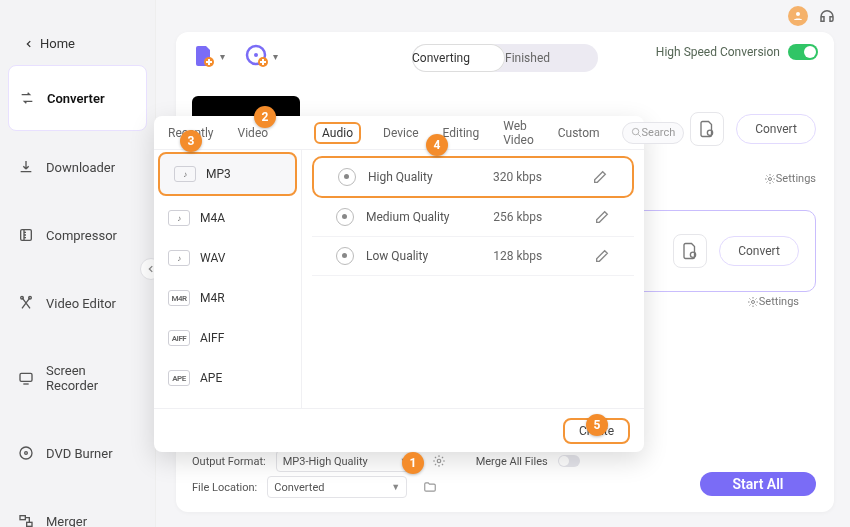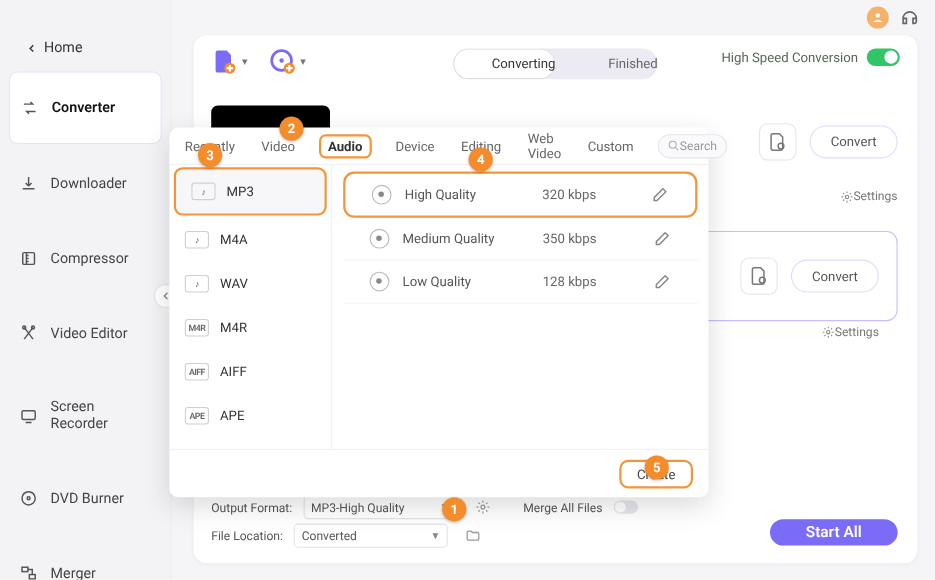--- a/index.html
+++ b/index.html
@@ -29,21 +29,21 @@
   
   .main { position:absolute; left:176px; top:32px; width:658px; height:480px; background:#fff; border-radius:12px; box-shadow:0 1px 4px rgba(0,0,0,.04); }
 
   
   .toolbar { position:absolute; top:12px; left:16px; display:flex; gap:20px; }
   .tb-btn { display:flex; align-items:center; gap:4px; }
   .tb-icon { width:24px; height:24px; }
   .tb-caret { font-size:10px; color:#777; }
 
   .segmented { position:absolute; top:12px; left:236px; width:186px; height:28px; background:#eceaf2; border-radius:14px; display:flex; font-size:12px; color:#666; }
-  .seg { flex:1; display:flex; align-items:center; justify-content:flex-end; border-radius:14px; }
+  .seg { flex:1; display:flex; align-items:center; justify-content:flex-start; border-radius:14px; }
   .seg.active { background:#fff; color:#333; box-shadow:0 0 0 1px #ddd inset; }
 
   .hsc { position:absolute; top:12px; right:16px; display:flex; align-items:center; gap:8px; font-size:12px; color:#565; }
   .toggle { width:30px; height:16px; border-radius:10px; background:#30c566; position:relative; }
   .toggle::after { content:""; position:absolute; right:2px; top:2px; width:12px; height:12px; border-radius:50%; background:#fff; }
 
   
   .file-row { position:absolute; left:16px; width:624px; height:82px; display:flex; align-items:center; }
   .file-row.r1 { top:56px; }
   .file-row.r2 { top:178px; border:1px solid #c9bdfd; border-radius:10px; padding:0 16px; }
@@ -63,21 +63,21 @@
   .sel .car { font-size:9px; color:#888; }
   .merge-toggle { width:22px; height:12px; border-radius:8px; background:#e4e4ea; position:relative; }
   .merge-toggle::after { content:""; position:absolute; left:1px; top:1px; width:10px; height:10px; border-radius:50%; background:#fff; }
   .start-all { position:absolute; right:0; bottom:4px; width:116px; height:24px; border-radius:18px; background:#7a6cf6; color:#fff; font-size:14px; font-weight:600; display:flex; align-items:center; justify-content:center; }
   .folder-ico { width:14px; height:14px; color:#888; }
 
   
   .popover { position:absolute; left:154px; top:116px; width:490px; height:336px; background:#fff; border-radius:8px; box-shadow:0 8px 26px rgba(0,0,0,.14); display:flex; flex-direction:column; z-index:20;}
   .pop-tabs { border-bottom:1px solid #f0f0f3; display:flex; align-items:center; height:34px; padding:0 12px; gap:20px; font-size:12px; color:#666; position:relative;}
   .pop-tab { padding:4px 2px; }
-  .pop-tab.active { border:2px solid #f49537; border-radius:6px; padding:2px 6px; color:#333; font-weight:700;}
+  .pop-tab.active { border:2px solid #f49537; border-radius:6px; padding:2px 6px; color:#333; font-weight:400;margin-left:24px;}
   .pop-search { margin-left:auto; width:110px; height:22px; border:1px solid #e5e5ea; border-radius:12px; background:#fafafc; display:flex; align-items:center; gap:0; padding:0 8px; font-size:11px; color:#999; }
   .pop-body { flex:1; display:flex; min-height:0; }
   .fmt-col { width:148px; border-right:1px solid #f0f0f3; overflow:hidden; }
   .fmt-item { display:flex; align-items:center; gap:10px; padding:12px 14px; font-size:12px; color:#333; border-bottom:#fafafa; }
   .fmt-item.active { background:#f7f7f9; border:2px solid #f49537; border-radius:8px; margin:2px 4px; }
   .fmt-badge { width:22px; height:16px; border:1px solid #cfcfd6; border-radius:3px; font-size:8px; display:flex; align-items:center; justify-content:center; color:#666; font-weight:600; letter-spacing:-0.5px;}
   .q-col { flex:1; padding:6px 10px; position:relative; }
   .q-item { display:flex; align-items:center; gap:12px; padding:10px 24px; border-bottom:1px solid #f2f2f5; font-size:12px; color:#555; position:relative;}
   .q-item.active { border:2px solid #f49537; border-radius:10px; }
   .q-radio { width:18px; height:18px; border:1.5px solid #bbb; border-radius:50%; position:relative; flex:0 0 18px;}
@@ -378,21 +378,21 @@
         <span class="q-rate">320 kbps</span>
         <span>
             <svg class="q-edit" viewBox="0 0 24 24" fill="none" stroke="#888" stroke-width="2">
               <path d="M4 20h4L20 8l-4-4L4 16v4z"></path>
             </svg>
           </span>
       </div>
       <div class="q-item">
         <div class="q-radio"></div>
         <span class="q-name">Medium Quality</span>
-        <span class="q-rate">350 kbps</span>
+        <span class="q-rate">256 kbps</span>
         <span>
             <svg class="q-edit" viewBox="0 0 24 24" fill="none" stroke="#888" stroke-width="2">
               <path d="M4 20h4L20 8l-4-4L4 16v4z"></path>
             </svg>
           </span>
       </div>
       <div class="q-item">
         <div class="q-radio"></div>
         <span class="q-name">Low Quality</span>
         <span class="q-rate">128 kbps</span>

